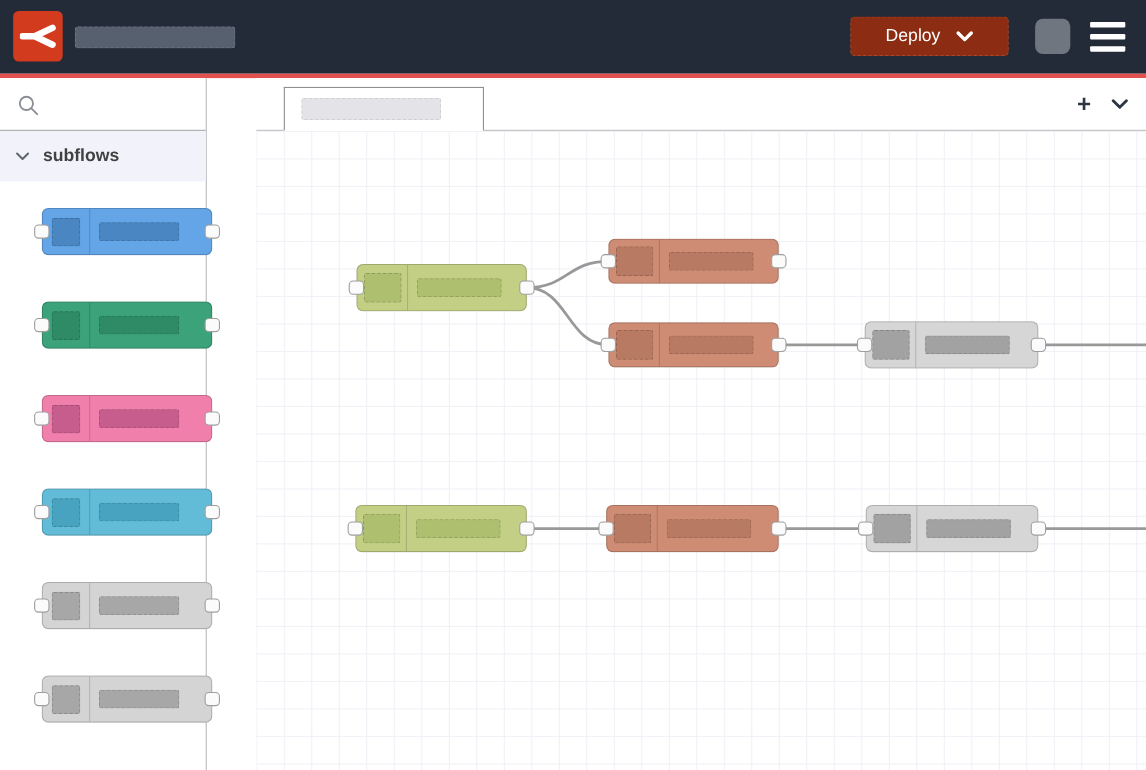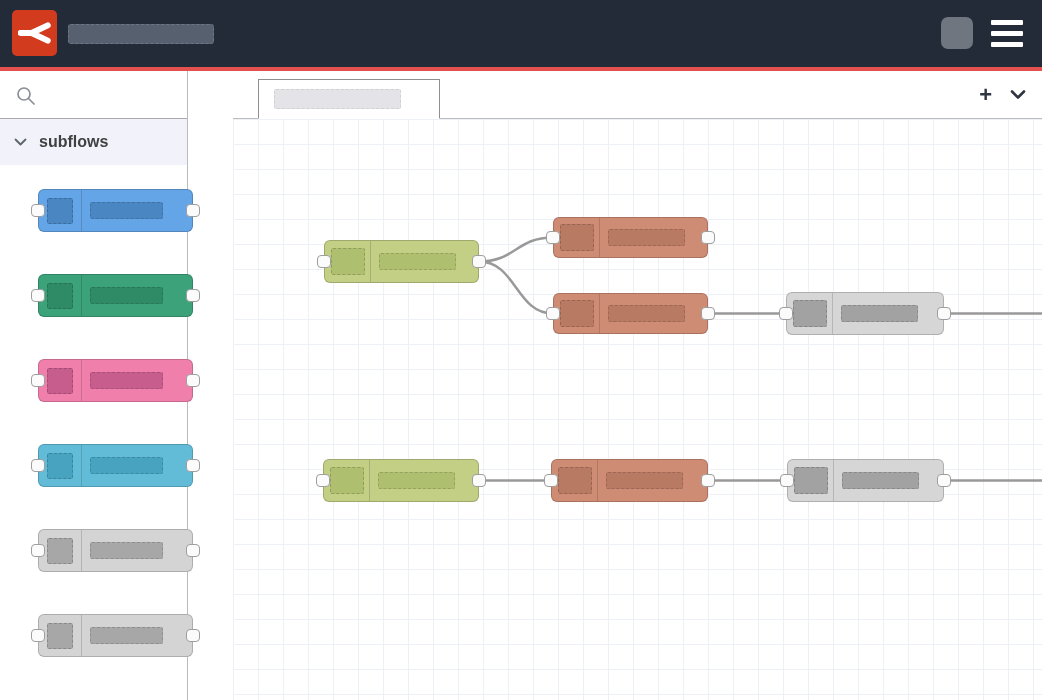--- a/index.html
+++ b/index.html
@@ -57,20 +57,26 @@
 </head>
 <body>
 
 <div class="header">
   <div class="logo">
     <svg width="34" height="34" viewBox="0 0 40 40" aria-hidden="true">
       <path d="M3 20 H16 M16 20 L35 11 M16 20 L35 29" stroke="#fff" stroke-width="7" stroke-linecap="round" fill="none"></path>
     </svg>
   </div>
   <div class="header-title-ph"></div>
+  <div class="deploy-btn">
+    <span>Deploy</span>
+    <svg width="16" height="11" viewBox="0 0 16 11">
+        <path d="M2 2 L8 8 L14 2" stroke="#fff" stroke-width="3" fill="none" stroke-linecap="round" stroke-linejoin="round"></path>
+      </svg>
+  </div>
   <div class="avatar"></div>
   <div class="hamburger">
       <span></span>
       <span></span>
       <span></span>
     </div>
 </div>
 <div class="header-accent"></div>
 
 <div class="sidebar">

